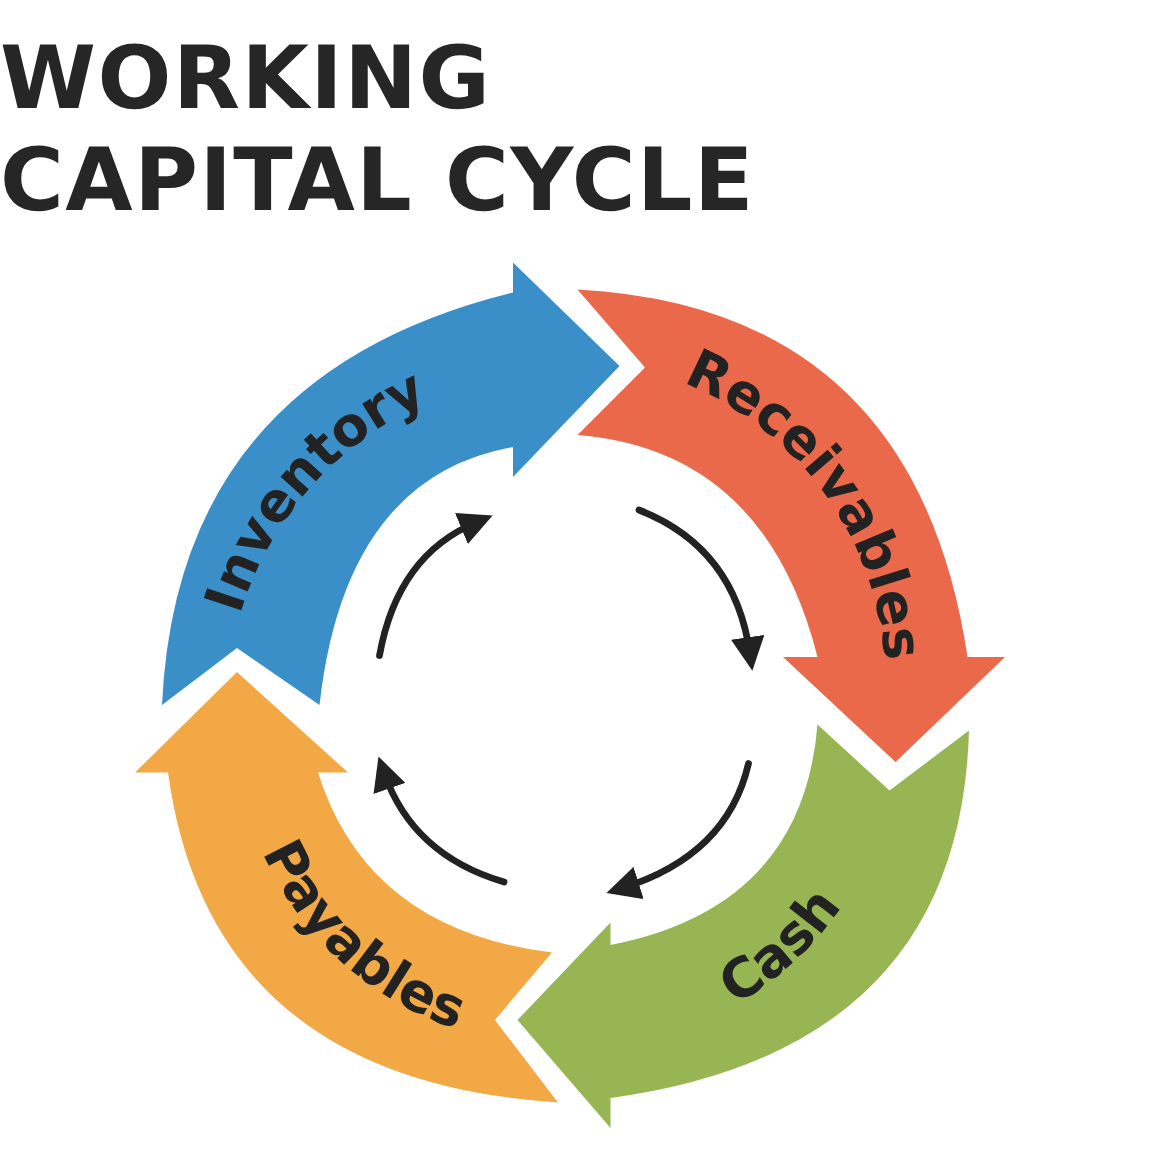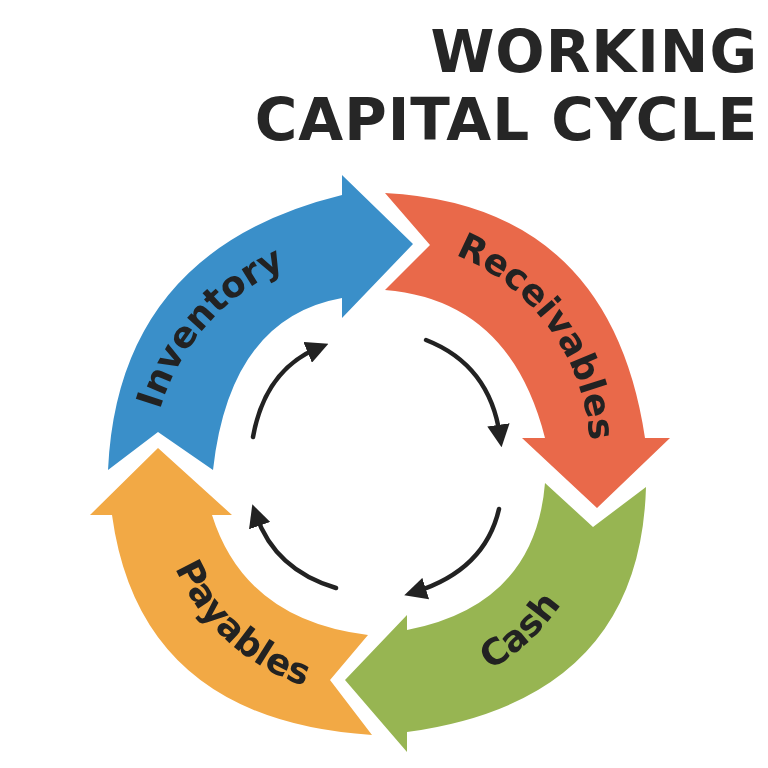--- a/index.html
+++ b/index.html
@@ -1,18 +1,18 @@
 <!DOCTYPE html>
 <html><head>
 <meta charset="utf-8">
 <style>
   html, body { margin: 0; padding: 0; background: #ffffff; }
   body { width: 768px; height: 768px; overflow: hidden; position: relative; font-family: "DejaVu Sans", sans-serif; }
   .title {
-    position: absolute; left: 0; top: 18px; width: 768px; text-align: right;
+    position: absolute; left: 0; top: 18px; width: 768px; text-align: left;
     font-family: "DejaVu Sans", sans-serif; font-weight: bold; color: #262626;
     font-size: 58px; line-height: 68px; letter-spacing: 1px;
   }
   .title .line1 { display: block; padding-right: 10px; }
   .title .line2 { display: block; padding-right: 10px; }
   svg.diagram { position: absolute; left: 0; top: 0; }
   .label { font-family: "DejaVu Sans", sans-serif; font-weight: bold; font-size: 36px; fill: #222222; }
 </style>
 </head>
 <body>

